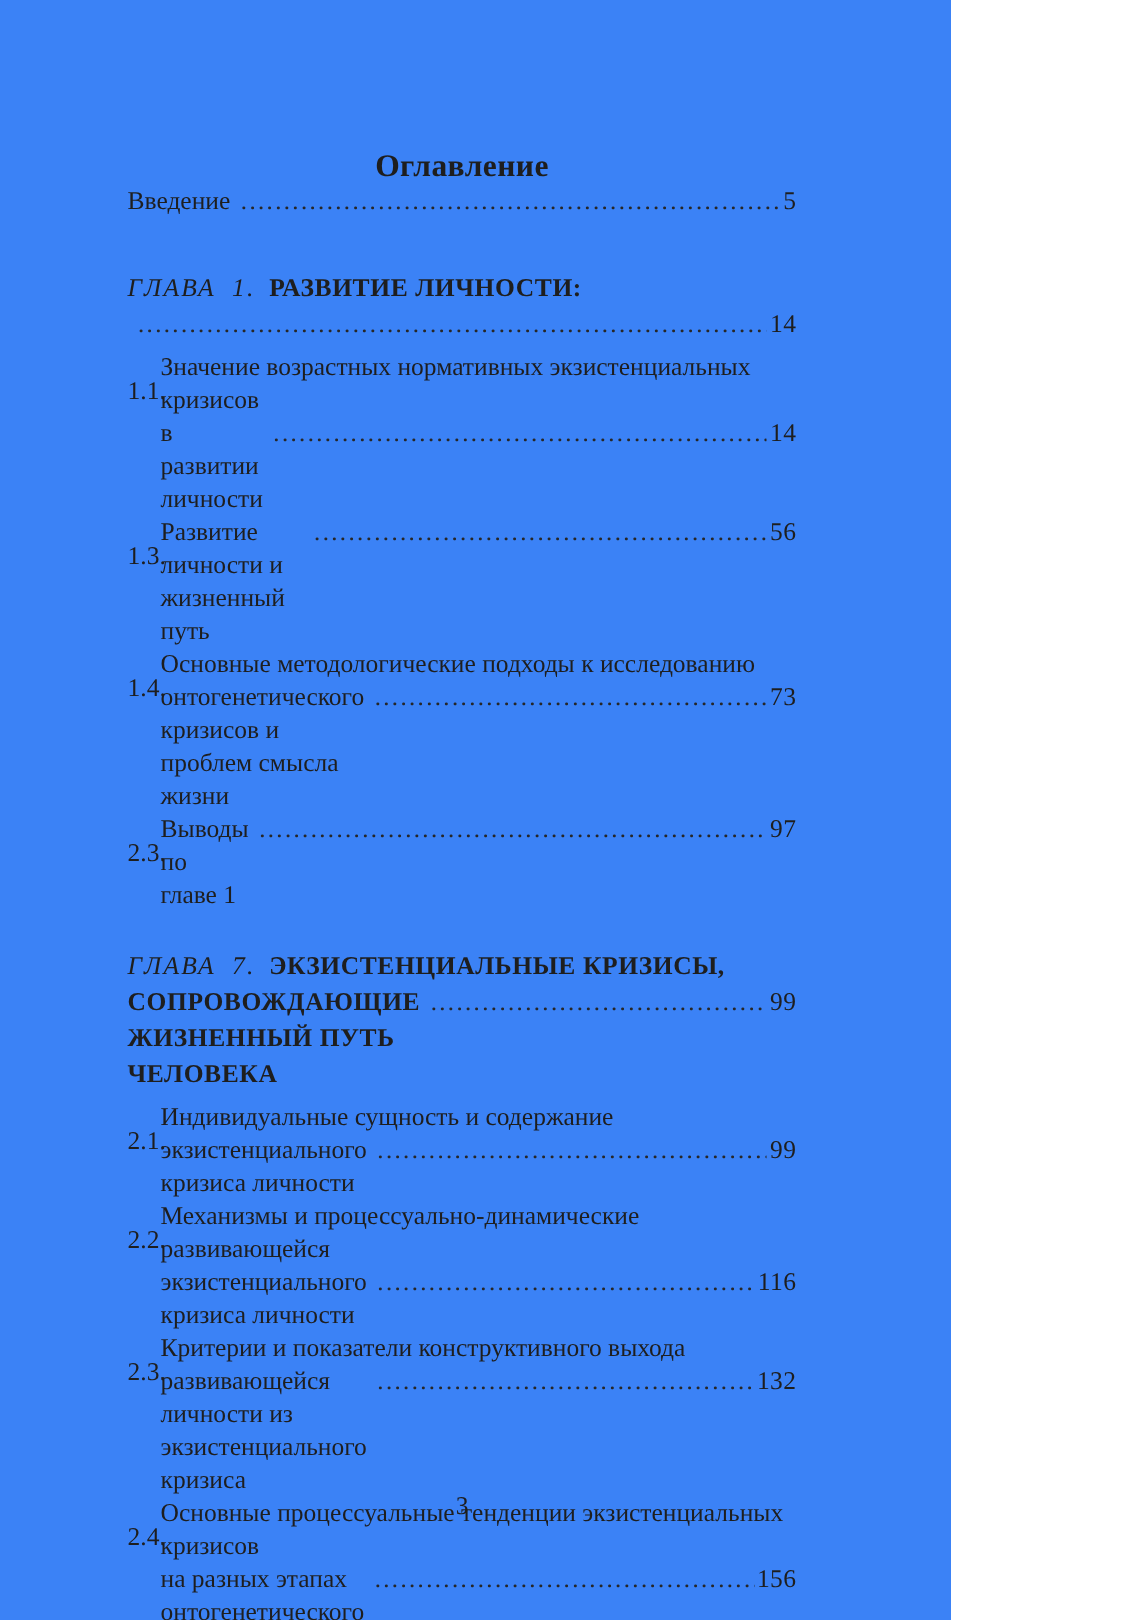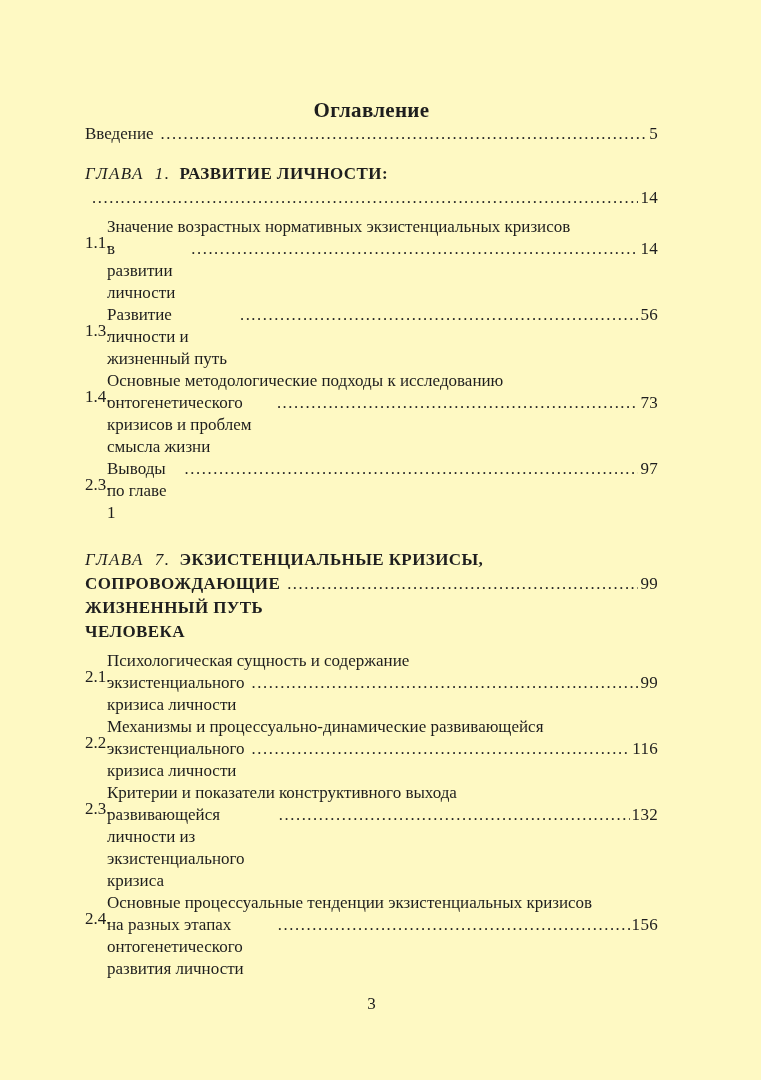--- a/index.html
+++ b/index.html
@@ -1,22 +1,22 @@
 <!DOCTYPE html>
 <html><head>
 <meta charset="utf-8">
 <style>
   html, body { margin: 0; padding: 0; background: #ffffff; }
   .page {
     box-sizing: border-box;
-    width: 761px;
+    width: 634px;
     height: 1080px;
     padding: 97px 103px 0 85px;
     position: relative;
-    background: #fef9c3;
+    background: #3b82f6;
     color: #1e1e1e;
     font-family: "Liberation Serif", "DejaVu Serif", serif;
     overflow: hidden;
   }
   .toc-title {
     margin: 0;
     text-align: center;
     font-size: 21px;
     line-height: 26px;
     font-weight: bold;
@@ -33,21 +33,21 @@
     min-width: 0;
   }
   .leader::after {
     content: "........................................................................................................................................................";
     letter-spacing: 1.6px;
     font-size: 16.5px;
     color: #262626;
   }
   .pg { font-weight: normal; font-size: 17px; letter-spacing: 0.3px; white-space: nowrap; }
   .chapter { margin-top: 24px; }
-  .chapter.first { margin-top: 17px; }
+  .chapter.first { margin-top: 35px; }
   .chapter-heading {
     font-size: 17px;
     line-height: 24px;
     font-weight: bold;
     letter-spacing: 0.4px;
   }
   .chapter-label {
     font-style: italic;
     font-weight: normal;
     letter-spacing: 1.5px;
@@ -131,21 +131,21 @@
       <div><span class="chapter-label">ГЛАВА 7.</span><span>ЭКЗИСТЕНЦИАЛЬНЫЕ КРИЗИСЫ,</span></div>
       <div class="toc-row">
         <span>СОПРОВОЖДАЮЩИЕ ЖИЗНЕННЫЙ ПУТЬ ЧЕЛОВЕКА</span>
         <span class="leader"></span>
         <span class="pg">99</span>
       </div>
     </div>
     <div class="entries">
       <div class="entry">
         <span class="num">2.1.</span>
-        <div>Психологическая сущность и содержание</div>
+        <div>Индивидуальные сущность и содержание</div>
         <div class="toc-row">
           <span>экзистенциального кризиса личности</span>
           <span class="leader"></span>
           <span class="pg">99</span>
         </div>
       </div>
       <div class="entry">
         <span class="num">2.2.</span>
         <div>Механизмы и процессуально-динамические развивающейся</div>
         <div class="toc-row">

